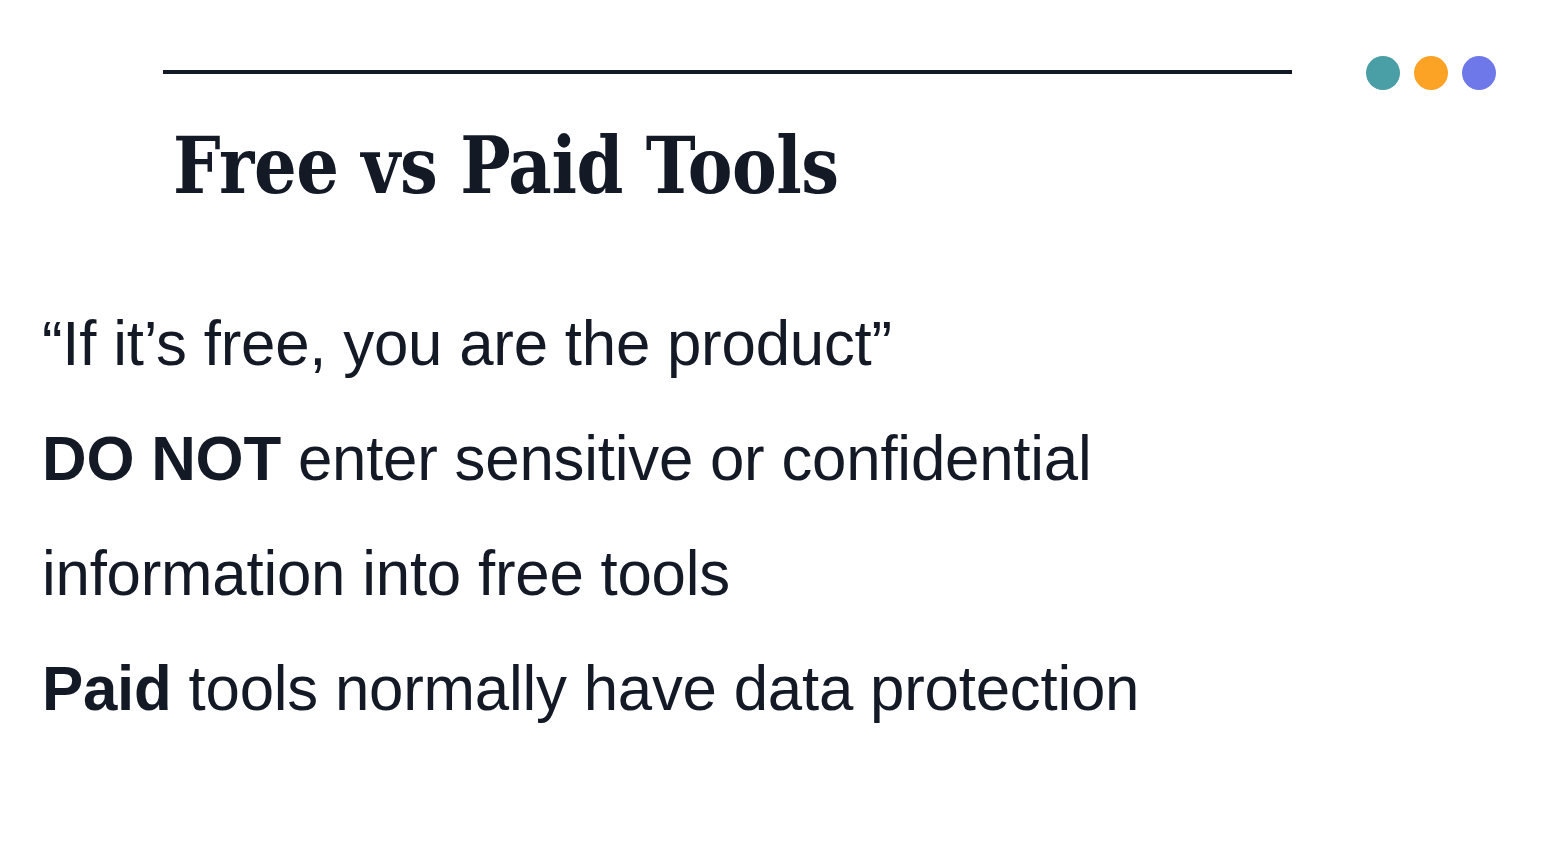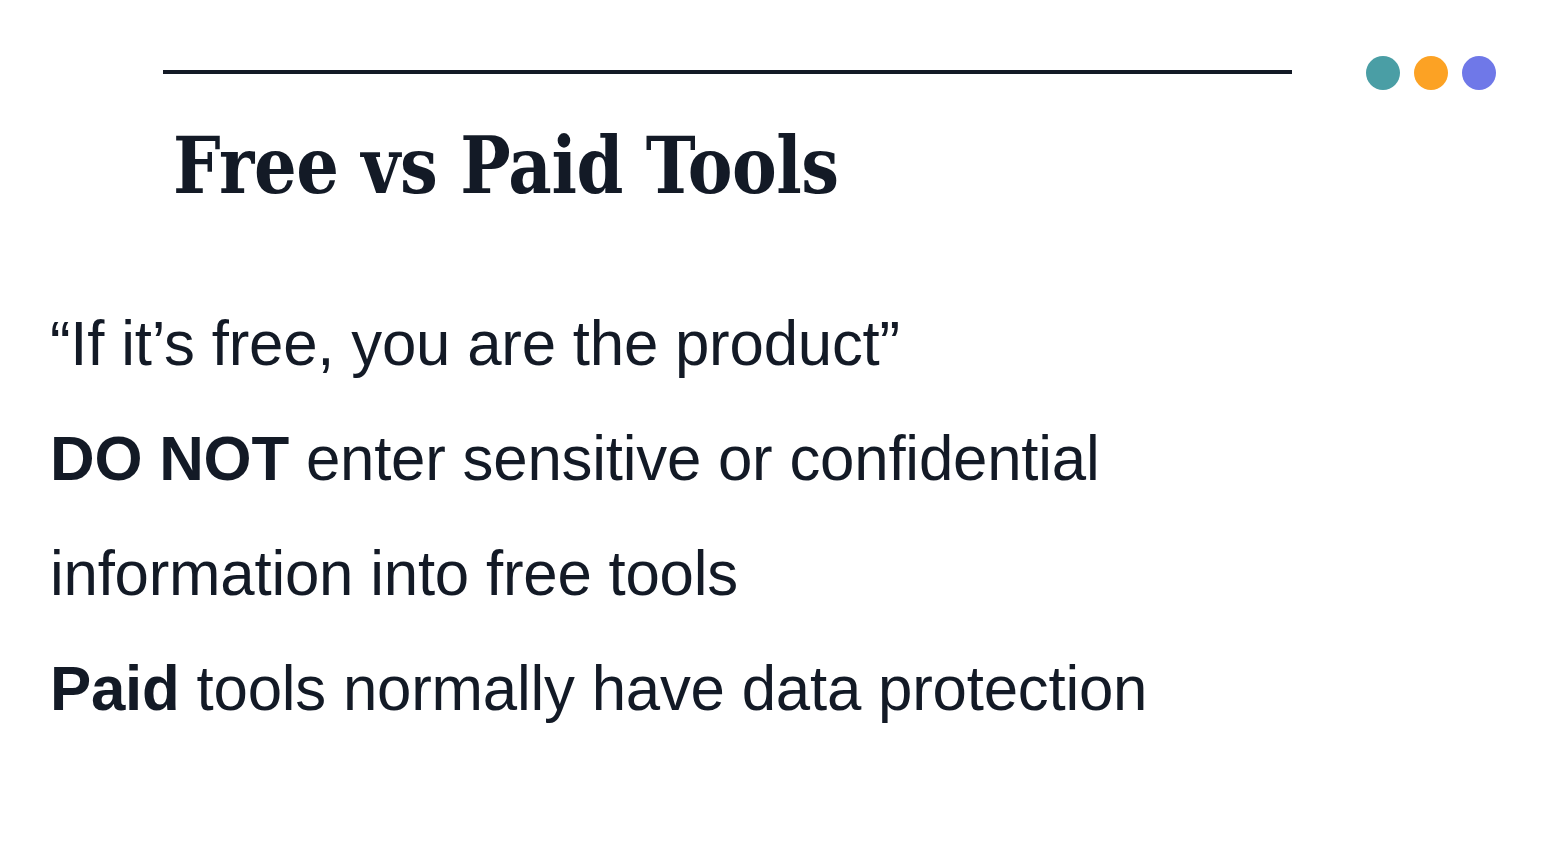--- a/index.html
+++ b/index.html
@@ -64,21 +64,21 @@
     letter-spacing: -0.5px;
     color: #131a26;
     transform: scaleX(0.86);
     transform-origin: left top;
     white-space: nowrap;
   }
 
   
   .body-copy {
     position: absolute;
-    left: 50px;
+    left: 42px;
     top: 286px;
     width: 1480px;
   }
   .body-line {
     font-family: "Liberation Sans", sans-serif;
     font-size: 63px;
     line-height: 115px;
     font-weight: normal;
     color: #131a26;
     white-space: nowrap;

